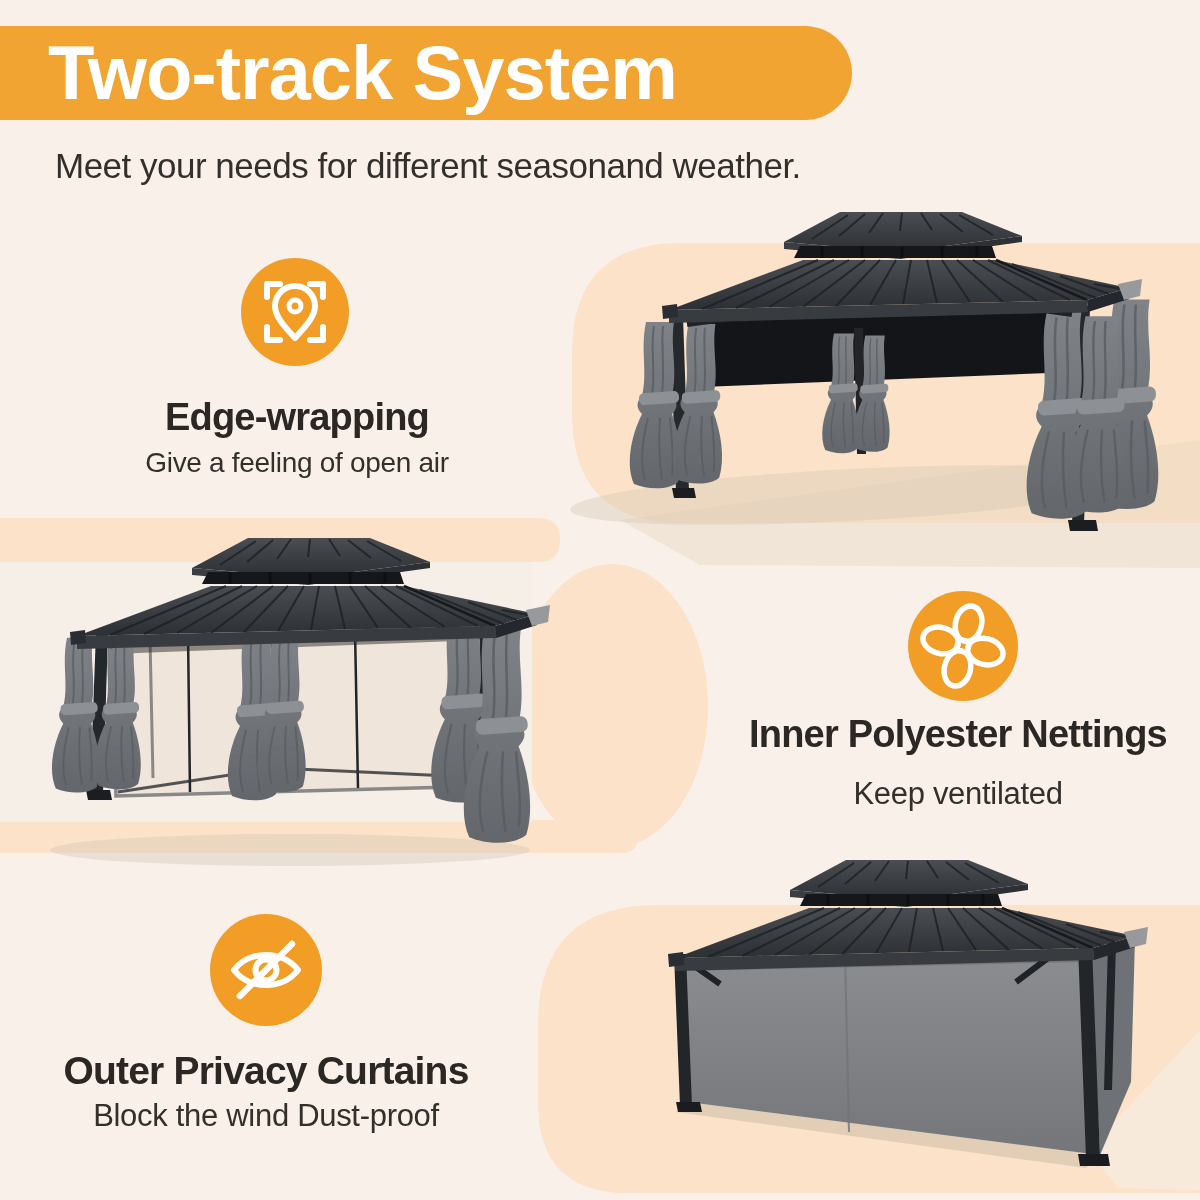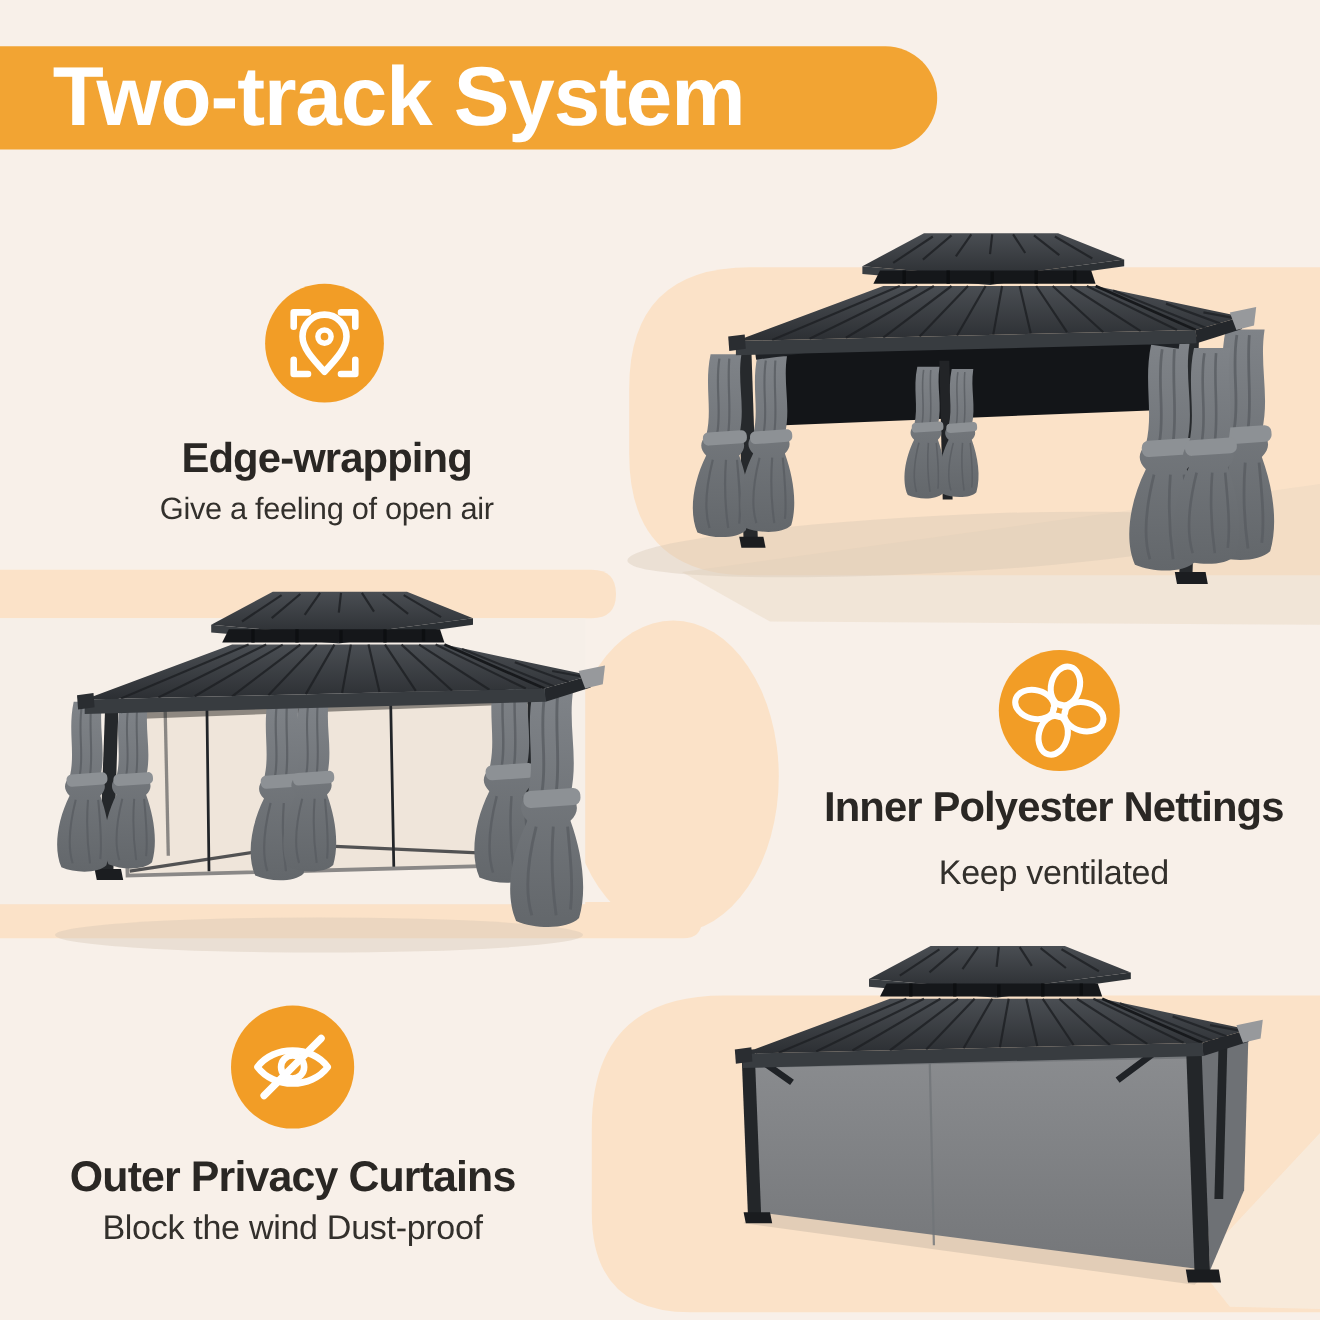--- a/index.html
+++ b/index.html
@@ -5,21 +5,21 @@
   html,body{margin:0;padding:0;background:#e8e4e0;}
   .canvas{
     position:relative;width:1200px;height:1200px;overflow:hidden;
     background:var(--bg,#F8F0E9);
     font-family:"Liberation Sans", sans-serif;
   }
   .art{position:absolute;left:0;top:0;width:1200px;height:1200px;}
   .banner{
     position:absolute;left:0;top:26px;width:852px;height:94px;
     background:var(--accent,#F2A433);
-    border-radius:0 47px 47px 0;z-index:3;margin-top:16px;
+    border-radius:0 47px 47px 0;z-index:3;
   }
   .banner-title{
     display:block;padding-left:48px;line-height:94px;
     font-size:76px;font-weight:700;color:#fff;letter-spacing:-1px;white-space:nowrap;
   }
   .subtitle{
     position:absolute;left:55px;top:146px;z-index:3;
     font-size:35px;font-weight:400;color:var(--body,#2B2825);letter-spacing:-0.5px;white-space:nowrap;
   }
   .icon-badge{position:absolute;width:120px;height:120px;z-index:3;}
@@ -156,20 +156,21 @@
         <path d="M440,304 L470,304 L472,316 L442,316 Z" fill="#1A1C1F"></path>
         <path d="M48,110 L82,134 M410,108 L378,132" stroke="#1F2226" stroke-width="6" fill="none"></path>
         <use href="#gz-roof"></use>
       </g>
     </g>
   </svg>
 
   <div class="banner">
     <span class="banner-title">Two-track System</span>
   </div>
+  <div class="subtitle">Meet your needs for different seasonand weather.</div>
 
   <svg id="icon1" class="icon-badge" viewBox="-60 -60 120 120">
     <circle cx="0" cy="0" r="54" fill="var(--accent-icon,#F29D26)"></circle>
     <path d="M-28,-15 L-28,-28 L-15,-28 M15,-28 L28,-28 L28,-15 M28,15 L28,28 L15,28 M-15,28 L-28,28 L-28,15" stroke="#fff" stroke-width="6" stroke-linecap="round" stroke-linejoin="round" fill="none"></path>
     <path d="M0,26 C-12,13 -20,4 -20,-6 A20,20 0 1 1 20,-6 C20,4 12,13 0,26 Z" stroke="#fff" stroke-width="6" stroke-linejoin="round" fill="none"></path>
     <circle cx="0" cy="-6" r="6" stroke="#fff" stroke-width="5" fill="none"></circle>
   </svg>
   <div id="f1-title" class="f-title">Edge-wrapping</div>
   <div id="f1-sub" class="f-sub">Give a feeling of open air</div>
 

